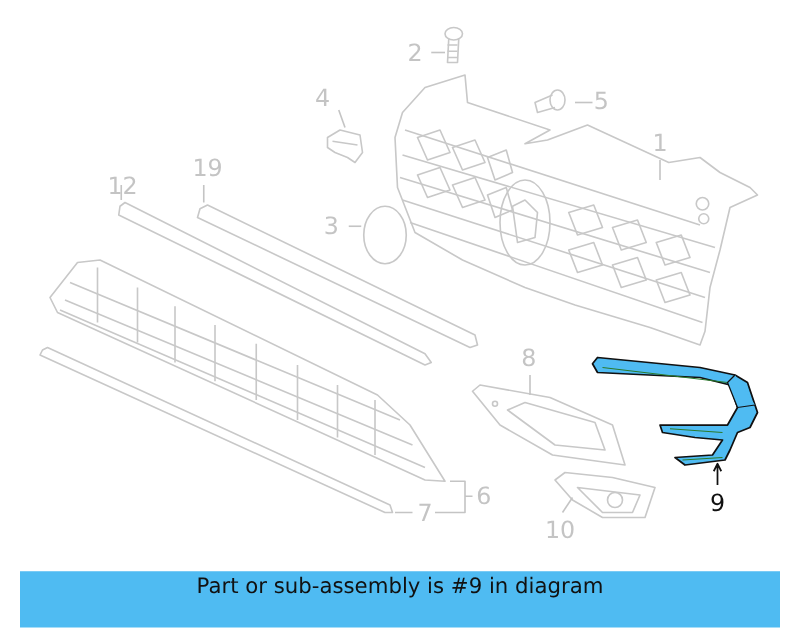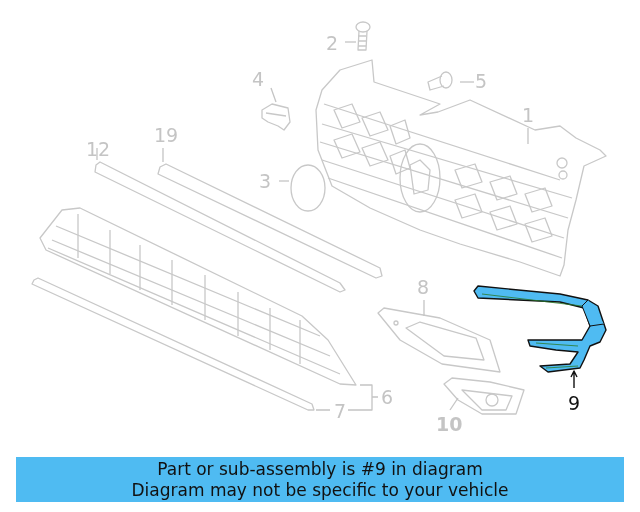--- a/index.html
+++ b/index.html
@@ -100,20 +100,19 @@
 
 <span class="callout" style="left:522px;top:106px;">1</span>
 <span class="callout" style="left:326px;top:34px;">2</span>
 <span class="callout" style="left:259px;top:172px;">3</span>
 <span class="callout" style="left:252px;top:70px;">4</span>
 <span class="callout" style="left:475px;top:72px;">5</span>
 <span class="callout" style="left:381px;top:388px;">6</span>
 <span class="callout" style="left:334px;top:402px;">7</span>
 <span class="callout" style="left:417px;top:278px;">8</span>
 <span class="callout hl" style="left:568px;top:394px;">9</span>
-<span class="callout" style="left:436px;top:415px;font-weight:bold;">10</span>
+<span class="callout" style="left:436px;top:415px;">10</span>
 <span class="callout" style="left:154px;top:126px;">19</span>
 <span class="callout" style="left:86px;top:140px;">12</span>
 
 <div id="banner">
   <div>Part or sub-assembly is #9 in diagram</div>
-  <div>Diagram may not be specific to your vehicle</div>
 </div>
 
 </body></html>

